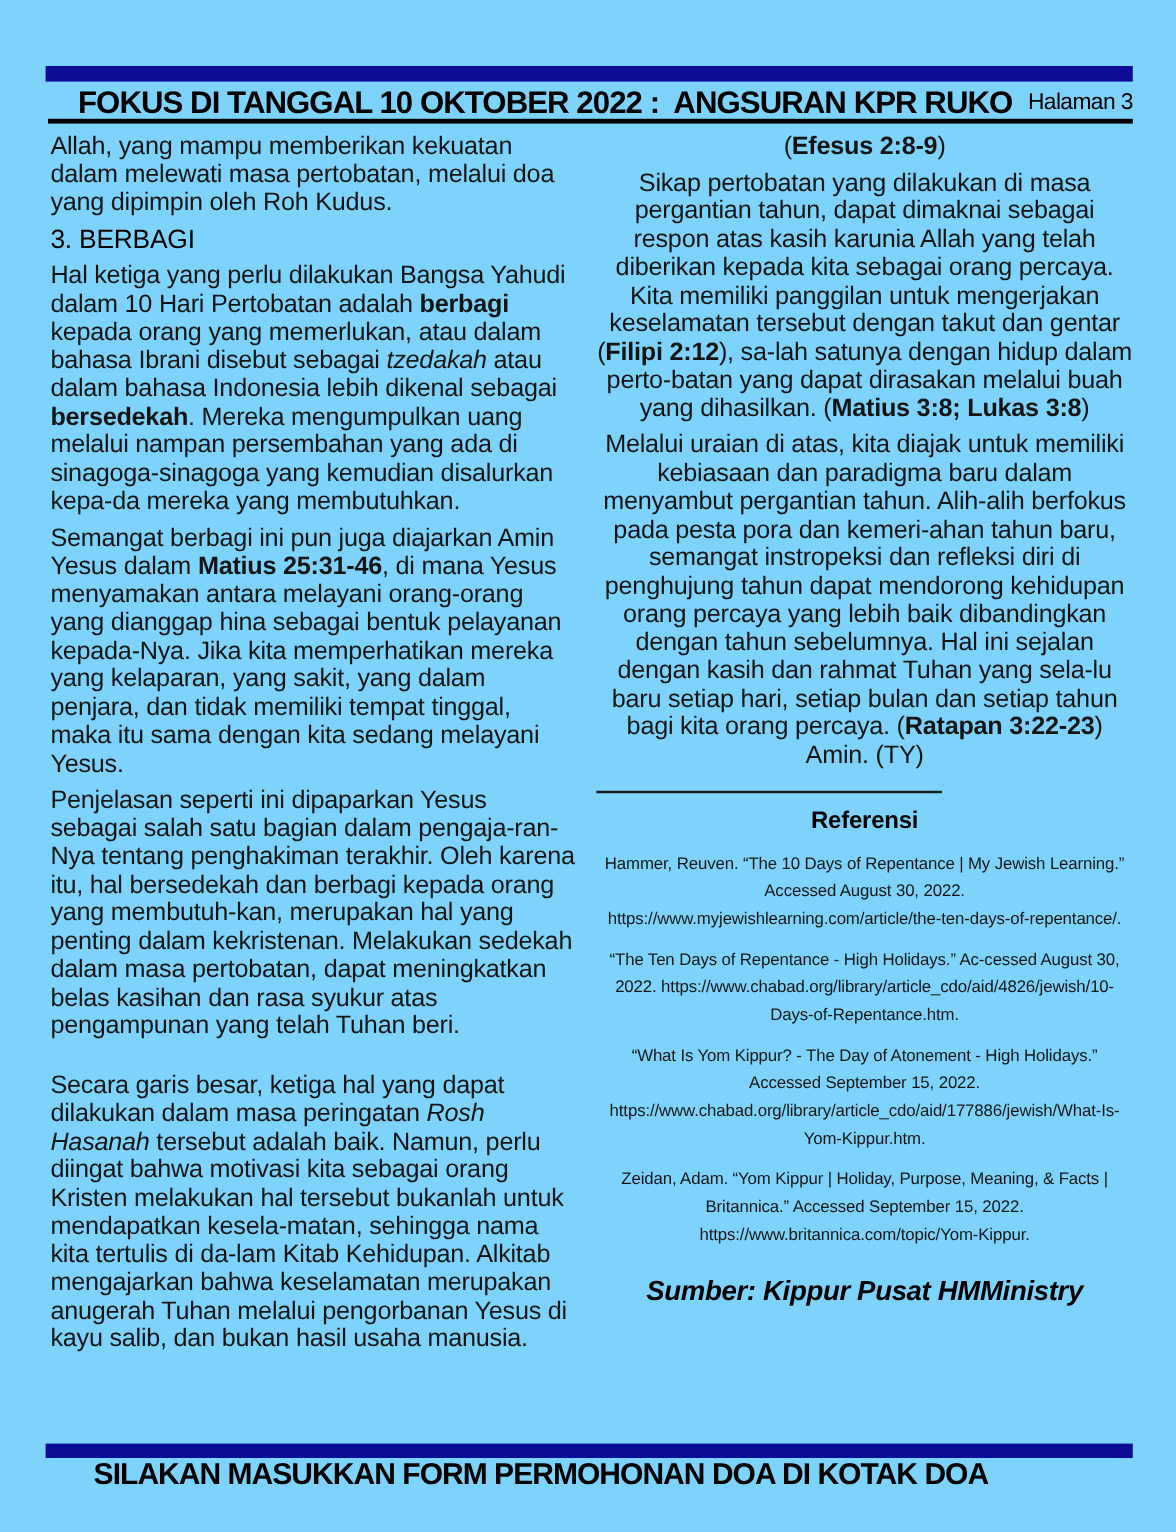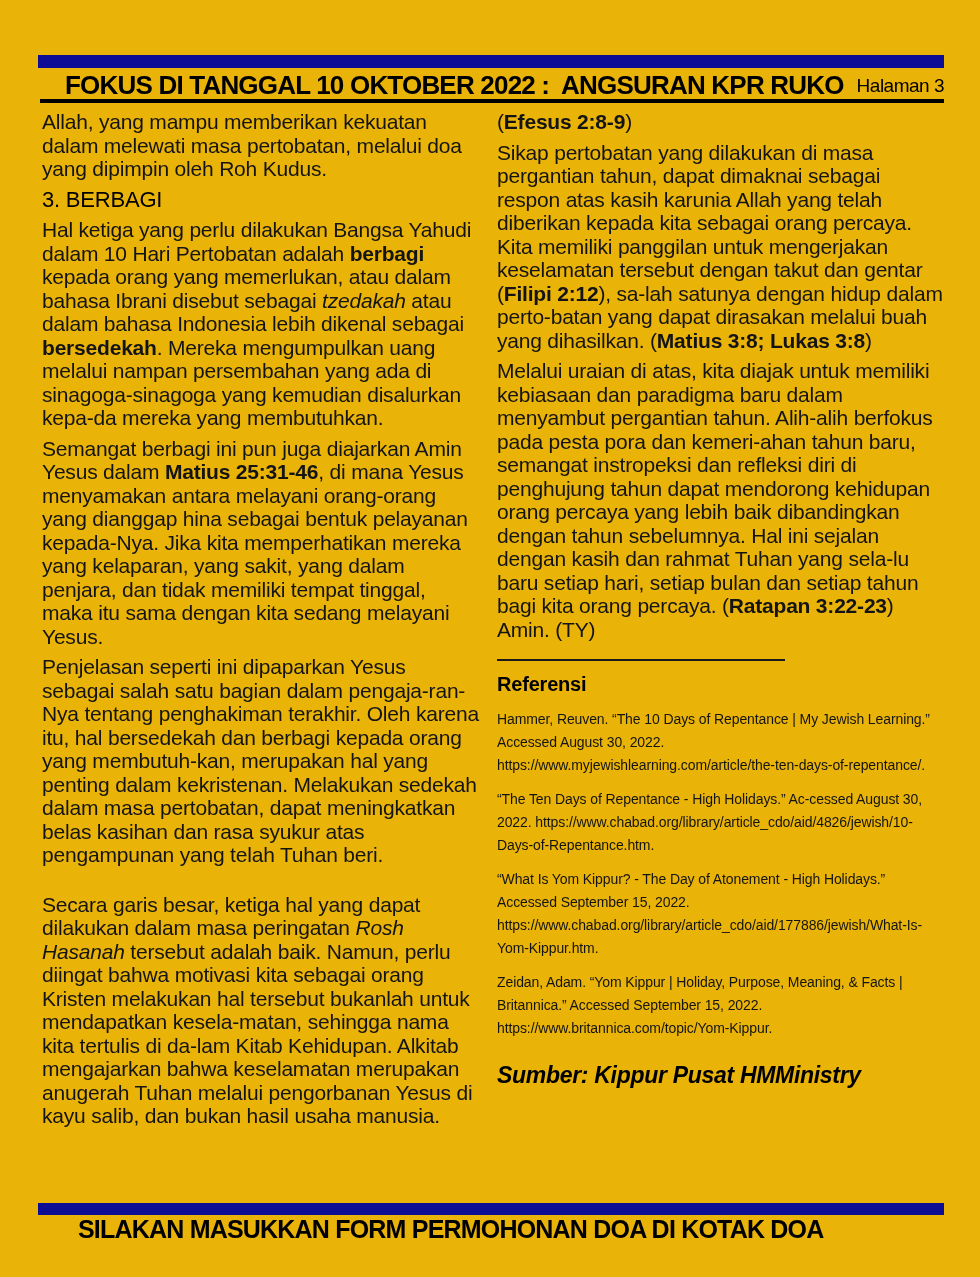--- a/index.html
+++ b/index.html
@@ -1,17 +1,17 @@
 <!DOCTYPE html>
 <html><head>
 <meta charset="utf-8">
 <style>
   html,body { margin:0; padding:0; background:#ffffff; }
   .page {
-    position:relative; width:980px; height:1277px; background:#eab308;
+    position:relative; width:980px; height:1277px; background:#7dd3fc;
     font-family:"Liberation Sans", sans-serif; color:#141414; overflow:hidden;
   }
   .topbar {
     position:absolute; left:38px; top:55px; width:906px; height:13px;
     background:#0d0d96;
   }
   .header-row {
     position:absolute; left:40px; top:68px; width:904px; height:32px;
     display:flex; justify-content:space-between; align-items:flex-end;
   }
@@ -24,21 +24,21 @@
   }
   .hrule {
     position:absolute; left:40px; top:99px; width:904px; height:4px; background:#000;
   }
   .body-cols {
     position:absolute; left:42px; top:110px; width:902px;
     display:flex; gap:17px;
   }
   .col { font-size:21px; line-height:23.5px; letter-spacing:-0.2px; }
   .col-left  { width:438px; }
-  .col-right { width:447px; }
+  .col-right { width:447px;text-align:center; }
   .col p { margin:0 0 7px 0; }
   .section-heading {
     font-size:22px; font-weight:normal; margin:1px 0 7px 0; color:#000;
   }
   .gap-top { margin-top:26px !important; }
   .ref-divider {
     width:288px; height:0; border-top:2px solid #1a1a1a; margin:18px 0 12px 0;
   }
   .ref-heading { font-size:20px; font-weight:bold; margin:0 0 11px 0; color:#000; }
   .ref { font-size:14px; line-height:23px; letter-spacing:-0.1px; margin:0 0 11px 0 !important; }

